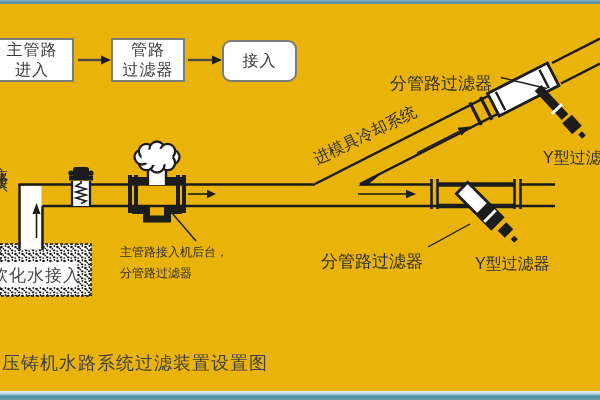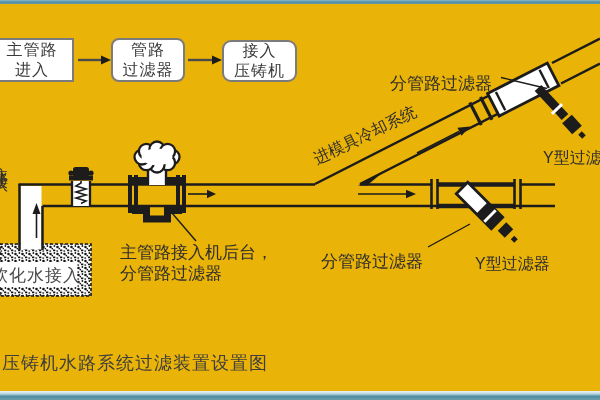--- a/index.html
+++ b/index.html
@@ -31,27 +31,26 @@
 <body>
 
 <div id="screen">
 
   <div class="bar-top"></div>
 
   <div class="fc-box" style="left:-10px;top:38px;width:84px;height:44px;">
     <span>主管路</span>
     <span>进入</span>
   </div>
-  <div class="fc-box" style="left:111px;top:38px;width:74px;height:44px;border-radius:8px;">
+  <div class="fc-box" style="left:111px;top:38px;width:74px;height:44px;">
     <span>管路</span>
     <span>过滤器</span>
   </div>
   <div class="fc-box" style="left:222px;top:40px;width:75px;height:42px;border-radius:9px;">
     <span>接入</span>
-    <span>压铸机</span>
   </div>
 
   <svg class="svg-layer" width="600" height="400" viewBox="0 0 600 400">
     <defs>
       <pattern id="stip" width="7" height="7" patternUnits="userSpaceOnUse">
         <rect width="7" height="7" fill="#ffffff"></rect>
         <circle cx="1.5" cy="2" r="1.3" fill="#161616"></circle>
         <rect x="4" y="4.5" width="2.3" height="1.7" fill="#161616"></rect>
         <circle cx="5.4" cy="1" r="0.9" fill="#161616"></circle>
         <rect x="0.4" y="5.4" width="1.7" height="1.3" fill="#161616"></rect>
@@ -186,21 +185,21 @@
 
   <div class="lbl txt-layer-item" style="left:543px;top:148px;font-size:16px;">Y型过滤器</div>
 
   <div class="lbl txt-layer-item rot-label" style="left:315px;top:150px;font-size:16px;">进模具冷却系统</div>
 
 
   <div class="lbl txt-layer-item" style="left:321px;top:250px;font-size:17px;">分管路过滤器</div>
 
   <div class="lbl txt-layer-item" style="left:475px;top:254px;font-size:16px;">Y型过滤器</div>
 
-  <div class="lbl txt-layer-item" style="left:120px;top:242px;font-size:17px;line-height:21px;">
+  <div class="lbl txt-layer-item" style="left:120px;top:242px;font-size:12px;line-height:21px;">
     <div>主管路接入机后台，</div>
     <div>分管路过滤器</div>
   </div>
 
   <div class="soft-water txt-layer-item">软化水接入</div>
 
   <div class="vlabel txt-layer-item">主水路接入</div>
 
   <div class="caption">压铸机水路系统过滤装置设置图</div>
 

